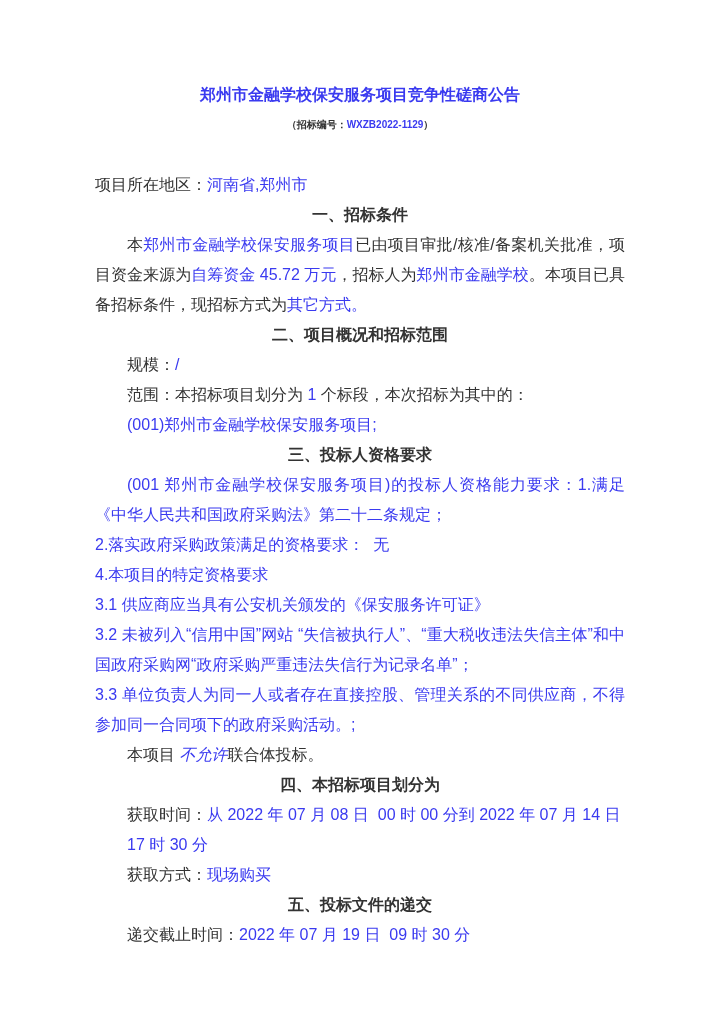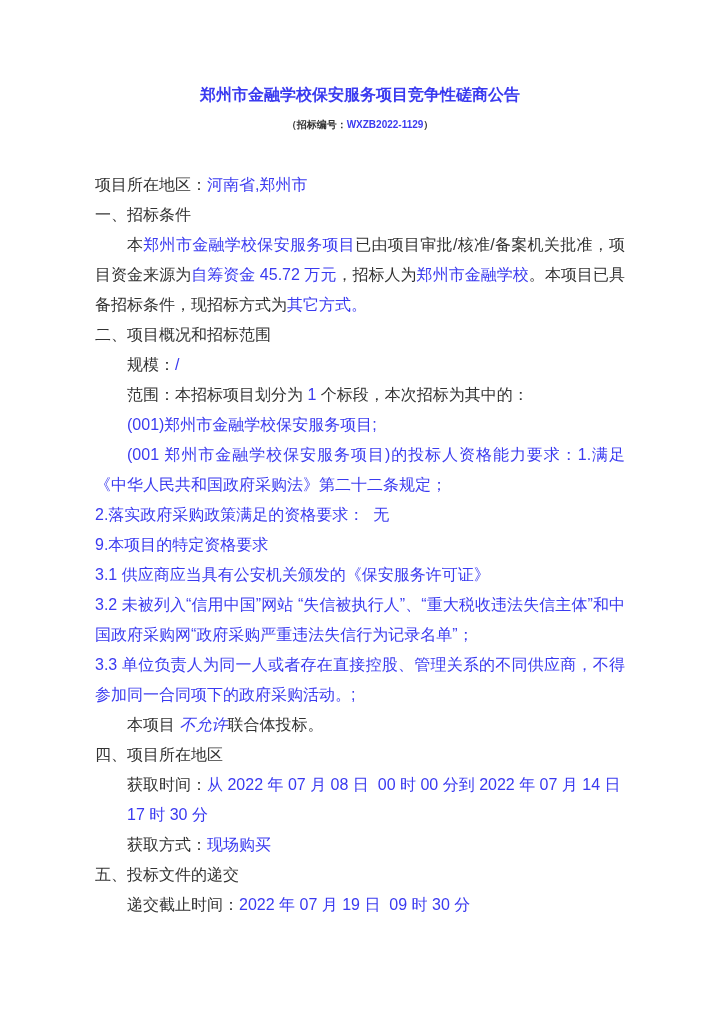--- a/index.html
+++ b/index.html
@@ -34,22 +34,23 @@
   }
   .subtitle {
     text-align: center;
     font-size: 10px;
     font-weight: bold;
     color: #333333;
   }
   .meta { margin-top: 30px; }
   .heading {
     font-size: 16px;
-    font-weight: normal;
+    font-weight: bold;
     color: #333333;
+    text-align: center;
   }
   .para { text-align: justify; }
   .indent { text-indent: 2em; }
   .sub { padding-left: 2em; }
   .blue { color: #3a3af0; }
   .black { color: #333333; }
   .italic { font-style: italic; }
 </style>
 </head>
 <body>
@@ -68,36 +69,37 @@
     <p class="para indent"><span class="black">本</span><span class="blue">郑州市金融学校保安服务项目</span><span class="black">已由项目审批/核准/备案机关批准，项目资金来源为</span><span class="blue">自筹资金 45.72 万元</span><span class="black">，招标人为</span><span class="blue">郑州市金融学校</span><span class="black">。本项目已具备招标条件，现招标方式为</span><span class="blue">其它方式。</span></p>
 
     <p class="heading">二、项目概况和招标范围</p>
 
     <p class="line sub"><span class="black">规模：</span><span class="blue">/</span></p>
 
     <p class="line sub"><span class="black">范围：本招标项目划分为 </span><span class="blue">1</span><span class="black"> 个标段，本次招标为其中的：</span></p>
 
     <p class="line sub blue">(001)郑州市金融学校保安服务项目;</p>
 
+    <p class="heading">三、投标人资格要求</p>
 
     <p class="para indent blue">(001 郑州市金融学校保安服务项目)的投标人资格能力要求：1.满足《中华人民共和国政府采购法》第二十二条规定；</p>
 
     <p class="para blue">2.落实政府采购政策满足的资格要求：  无</p>
 
-    <p class="para blue">9.本项目的特定资格要求</p>
+    <p class="para blue">4.本项目的特定资格要求</p>
 
     <p class="para blue">3.1 供应商应当具有公安机关颁发的《保安服务许可证》</p>
 
     <p class="para blue">3.2 未被列入“信用中国”网站 “失信被执行人”、“重大税收违法失信主体”和中国政府采购网“政府采购严重违法失信行为记录名单”；</p>
 
     <p class="para blue">3.3 单位负责人为同一人或者存在直接控股、管理关系的不同供应商，不得参加同一合同项下的政府采购活动。;</p>
 
     <p class="line indent"><span class="black">本项目 </span><span class="blue italic">不允许</span><span class="black">联合体投标。</span></p>
 
-    <p class="heading">四、项目所在地区</p>
+    <p class="heading">四、本招标项目划分为</p>
 
     <p class="line sub"><span class="black">获取时间：</span><span class="blue">从 2022 年 07 月 08 日  00 时 00 分到 2022 年 07 月 14 日  17 时 30 分</span></p>
 
     <p class="line sub"><span class="black">获取方式：</span><span class="blue">现场购买</span></p>
 
     <p class="heading">五、投标文件的递交</p>
 
     <p class="line sub"><span class="black">递交截止时间：</span><span class="blue">2022 年 07 月 19 日  09 时 30 分</span></p>
 
 

